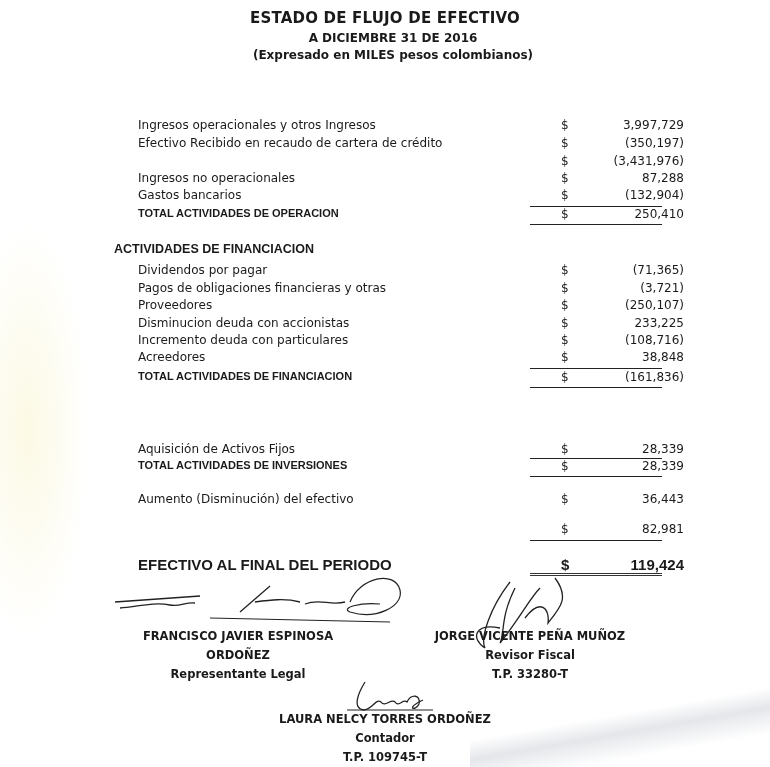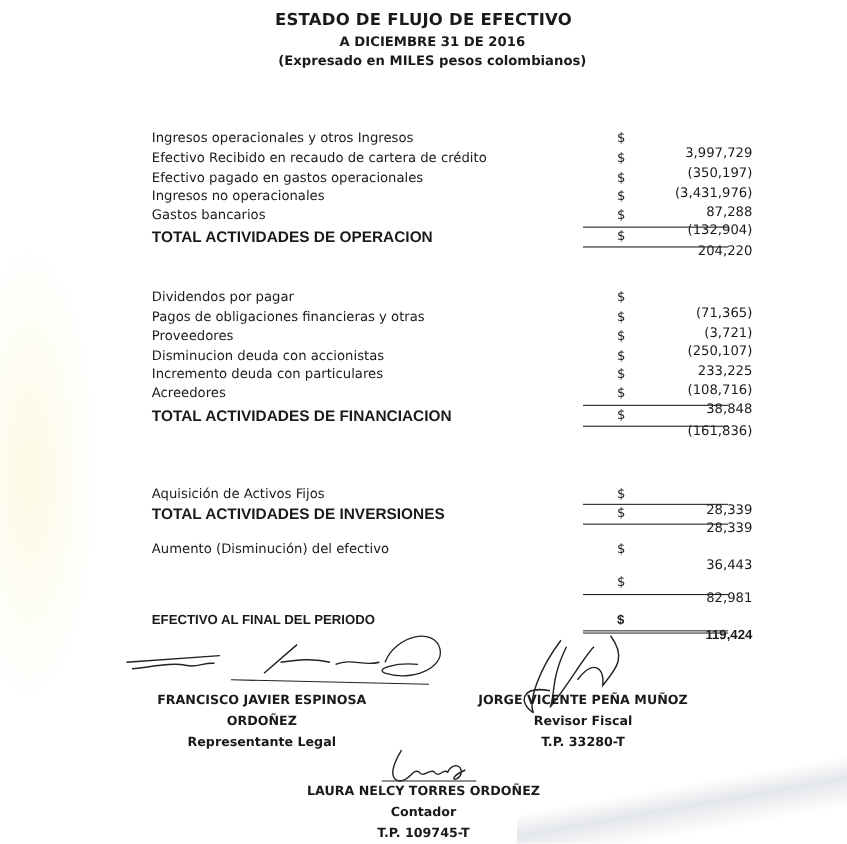--- a/index.html
+++ b/index.html
@@ -13,23 +13,23 @@
   .curl { position: absolute; right: 0; bottom: 0; width: 300px; height: 80px;
     background: linear-gradient(170deg, rgba(255,255,255,0) 40%, rgba(225,228,232,0.9) 55%, rgba(255,255,255,0) 75%); }
   .title { position: absolute; left: 0; width: 770px; text-align: center; font-weight: bold; }
   .t1 { top: 9px; font-size: 15px; letter-spacing: 0.2px; }
   .t2 { top: 31px; font-size: 12px; left: 8px; }
   .t3 { top: 48px; font-size: 12px; left: 8px; }
   .sec { position: absolute; left: 114px; font-family: "Liberation Sans", sans-serif; font-weight: bold; font-size: 12.5px; }
   .row { position: absolute; left: 114px; width: 550px; height: 16px; font-size: 12px; margin-left: 24px; }
   .row .lbl { position: absolute; left: 0; top: 0; white-space: nowrap; }
   .row .cur { position: absolute; left: 423px; top: 0; }
-  .row .amt { position: absolute; right: 4px; top: 14px; text-align: right; }
-  .row.total .lbl { font-family: "Liberation Sans", sans-serif; font-weight: bold; font-size: 14px; }
-  .row.grand .lbl, .row.grand .amt, .row.grand .cur { font-family: "Liberation Sans", sans-serif; font-weight: bold; font-size: 12px; }
+  .row .amt { position: absolute; right: 4px; top: 0; text-align: right; }
+  .row.total .lbl { font-family: "Liberation Sans", sans-serif; font-weight: bold; font-size: 11px; }
+  .row.grand .lbl, .row.grand .amt, .row.grand .cur { font-family: "Liberation Sans", sans-serif; font-weight: bold; font-size: 15px; }
   .rule { position: absolute; left: 530px; width: 132px; height: 0; border-top: 1.5px solid #222; }
   .rule.dbl { border-top: 3px double #333; }
   .sig { position: absolute; text-align: center; font-weight: bold; font-size: 11.5px; }
   .sig div { line-height: 19px; }
   svg.scrawl { position: absolute; overflow: visible; }
 </style>
 </head>
 <body>
 
 <div class="page">
@@ -45,42 +45,42 @@
     <span class="lbl">Ingresos operacionales y otros Ingresos</span>
     <span class="cur">$</span>
     <span class="amt">3,997,729</span>
   </div>
   <div class="row" style="top:136px">
     <span class="lbl">Efectivo Recibido en recaudo de cartera de crédito</span>
     <span class="cur">$</span>
     <span class="amt">(350,197)</span>
   </div>
   <div class="row" style="top:154px">
-    <span class="lbl">Efectivo pagado en gastos operacionales</span>
     <span class="cur">$</span>
     <span class="amt">(3,431,976)</span>
   </div>
   <div class="row" style="top:171px">
     <span class="lbl">Ingresos no operacionales</span>
     <span class="cur">$</span>
     <span class="amt">87,288</span>
   </div>
   <div class="row" style="top:188px">
     <span class="lbl">Gastos bancarios</span>
     <span class="cur">$</span>
     <span class="amt">(132,904)</span>
   </div>
   <div class="rule" style="top:206px"></div>
   <div class="row total" style="top:207px">
     <span class="lbl">TOTAL ACTIVIDADES DE OPERACION</span>
     <span class="cur">$</span>
-    <span class="amt">204,220</span>
+    <span class="amt">250,410</span>
   </div>
   <div class="rule" style="top:224px"></div>
 
+  <div class="sec" style="top:242px">ACTIVIDADES DE FINANCIACION</div>
   <div class="row" style="top:263px">
     <span class="lbl">Dividendos por pagar</span>
     <span class="cur">$</span>
     <span class="amt">(71,365)</span>
   </div>
   <div class="row" style="top:281px">
     <span class="lbl">Pagos de obligaciones  financieras y otras</span>
     <span class="cur">$</span>
     <span class="amt">(3,721)</span>
   </div>

